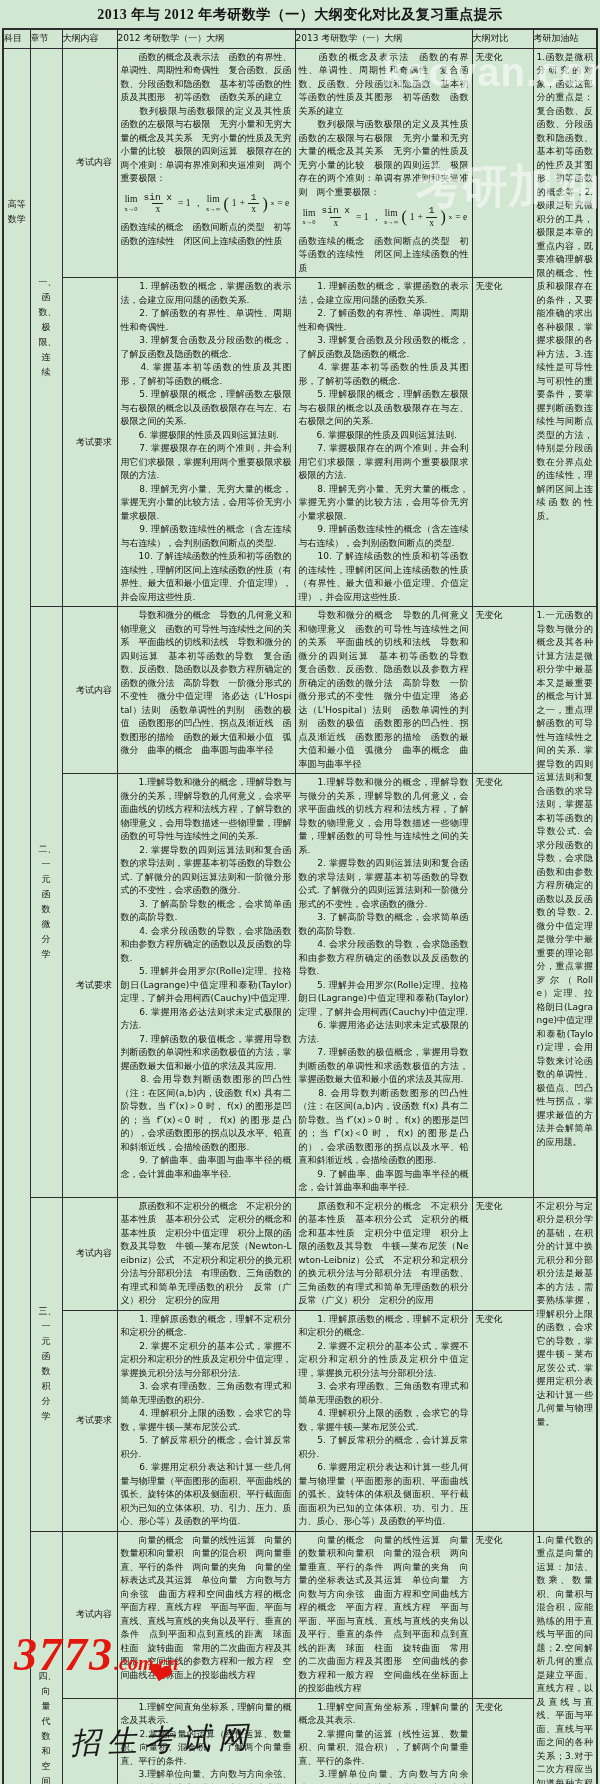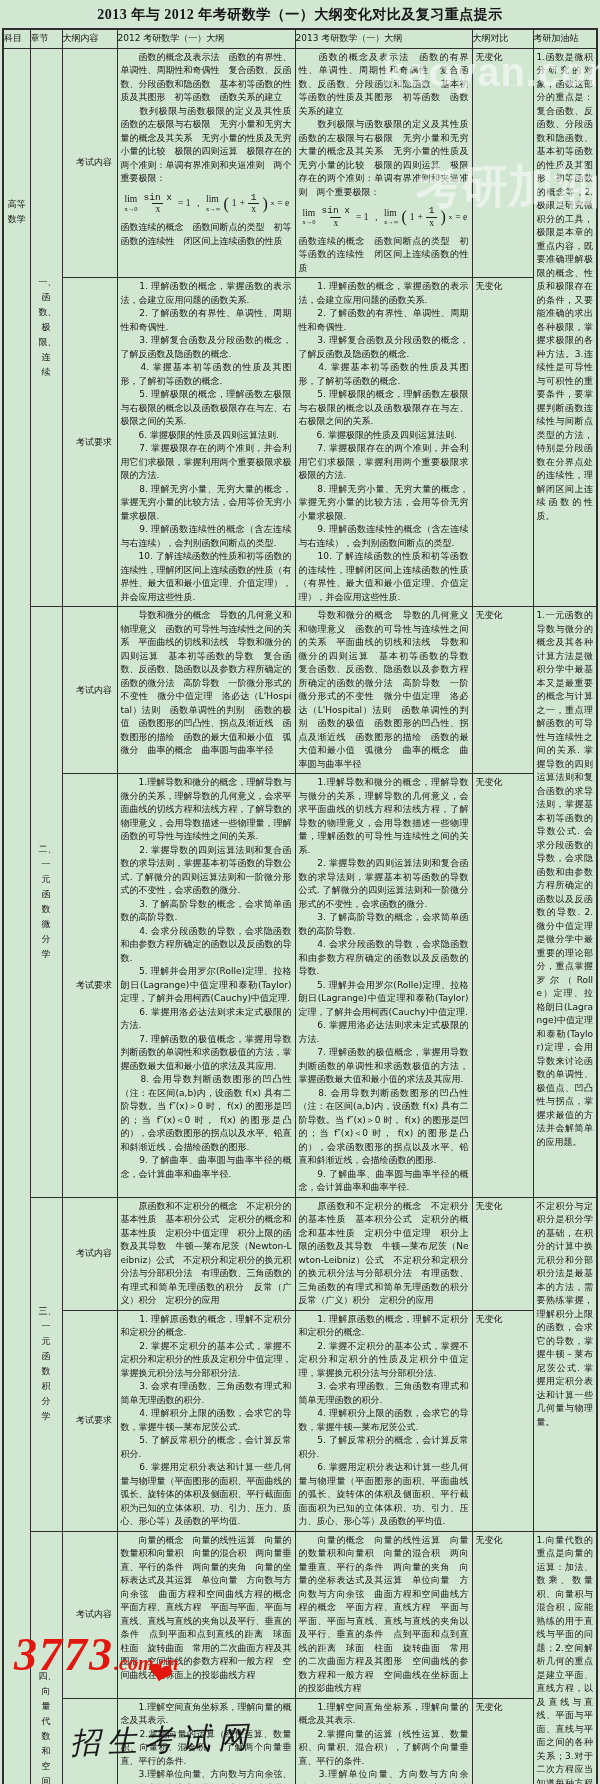--- a/index.html
+++ b/index.html
@@ -25,21 +25,21 @@
   .subject{vertical-align:top;text-align:center;padding-top:148px;line-height:15px;word-break:break-all;}
   .chapter{vertical-align:middle;text-align:center;line-height:15px;word-break:break-all;padding:8px;}
   .rowlabel{vertical-align:middle;text-align:center;padding-left:12px;}
   .change{vertical-align:top;margin-top:34px;}
   .hint{vertical-align:top;}
   
   .math{
     display:flex;align-items:center;gap:3px;padding:7px 0 6px 4px;
     font-family:"Liberation Serif",serif;font-size:9.5px;
   }
-  .lim{display:inline-flex;flex-direction:column;line-height:1;}
+  .lim{display:inline-flex;flex-direction:column;align-items:center;line-height:1;}
   .limsub{font-size:6.5px;margin-top:1px;}
   .frac{display:inline-flex;flex-direction:column;align-items:center;line-height:1.15;}
   .fnum{padding:0 3px;font-family:Liberation Mono, monospace;}
   .fden{border-top:1px solid #222;padding:0 3px;}
   .bigp{font-size:16px;line-height:1;}
   sup{font-size:7px;}
   
   .wm{position:absolute;z-index:5;pointer-events:none;white-space:nowrap;}
   .wm-kaoyan{top:50px;left:382px;font-size:40px;font-weight:bold;
     color:rgba(255,255,255,.55);letter-spacing:1px;font-family:"Liberation Sans",sans-serif;}

